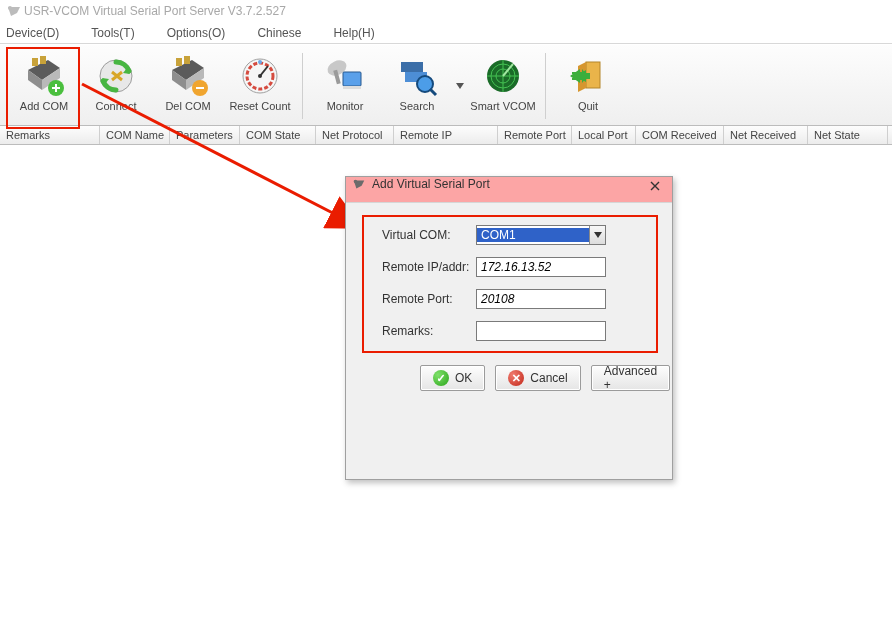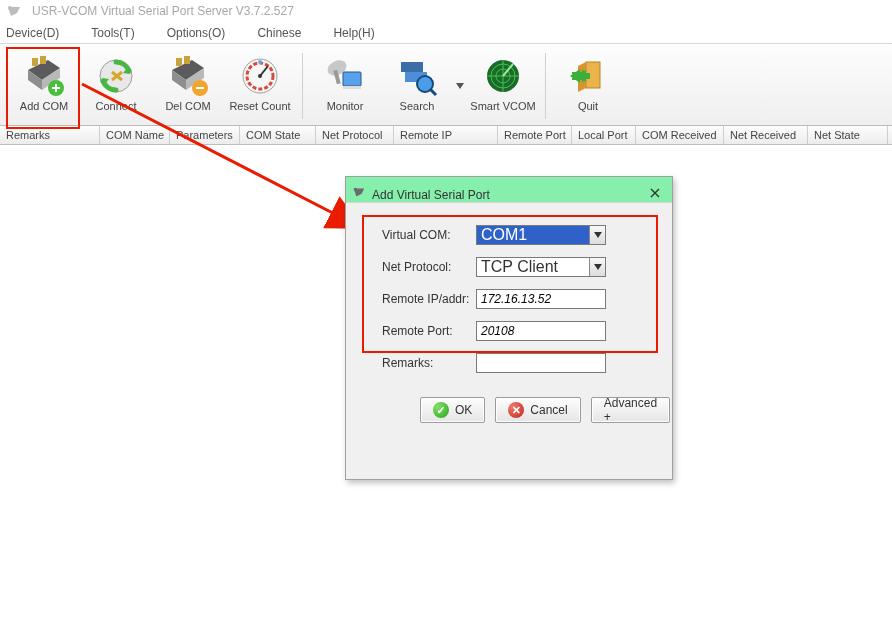--- a/index.html
+++ b/index.html
@@ -12,21 +12,21 @@
     width: 892px;
     height: 643px;
     overflow: hidden;
     position: relative;
   }
   .titlebar {
     height: 22px;
     display: flex;
     align-items: center;
     padding: 0 6px;
-    gap: 10px;
+    gap: 2px;
     color: #a8a8a8;
     font-size: 12px;
   }
   .titlebar .app-icon svg { display: block; }
   .menubar {
     height: 22px;
     display: flex;
     align-items: center;
     gap: 32px;
     padding: 0 6px;
@@ -93,23 +93,23 @@
   .dialog {
     position: absolute;
     left: 345px; top: 176px;
     width: 328px; height: 304px;
     background: #f0f0f0;
     border: 1px solid #9f9f9f;
     box-shadow: 2px 3px 6px rgba(0,0,0,.25);
   }
   .dlg-title {
     height: 26px;
-    display:flex; align-items:flex-end; gap:6px;
+    display:flex; align-items:flex-start; gap:6px;
     padding: 0 6px;
-    background: #86efac;
+    background: #fca5a5;
     border-bottom: 1px solid #d6d6d6;
     font-size: 12px;
     color: #333;
   }
   .dlg-close {
     margin-left:auto;
     width: 22px; height:18px;
     display:flex;align-items:center;justify-content:center;
     font-size:13px; color:#333;
     border:1px solid transparent;
@@ -125,21 +125,21 @@
     border: 1px solid #7a7a7a;
     background:#fff;
     font-size:12px;
     padding: 6px 4px;
     font-style: italic;
   }
   .fselect {
     width: 130px; height: 20px;
     border: 1px solid #7a7a7a;
     background:#fff;
-    font-size:16px;
+    font-size:12px;
     display:flex; align-items:center; position:relative;
   }
   .fselect .val { flex:1; padding:0 4px; overflow:hidden; }
   .fselect .val.sel { background:#2f62c8; color:#fff; }
   .fselect .caret {
     width:16px; height:100%;
     border-left:1px solid #888;
     background:linear-gradient(#f8f8f8,#dcdcdc);
     display:flex;align-items:center;justify-content:center;
   }
@@ -355,31 +355,20 @@
       <div class="fselect">
         <div class="val sel">COM1</div>
         <div class="caret">
             <svg width="8" height="6">
               <path d="M0 0h8l-4 6z" fill="#333"></path>
             </svg>
           </div>
       </div>
     </div>
 
-    <div class="frow">
-      <div class="flab">Net Protocol:</div>
-      <div class="fselect">
-        <div class="val">TCP Client</div>
-        <div class="caret">
-            <svg width="8" height="6">
-              <path d="M0 0h8l-4 6z" fill="#333"></path>
-            </svg>
-          </div>
-      </div>
-    </div>
 
     <div class="frow">
       <div class="flab">Remote IP/addr:</div>
       <input class="finput" value="172.16.13.52" style="">
     </div>
 
     <div class="frow">
       <div class="flab">Remote Port:</div>
       <input class="finput" value="20108" style="">
     </div>

